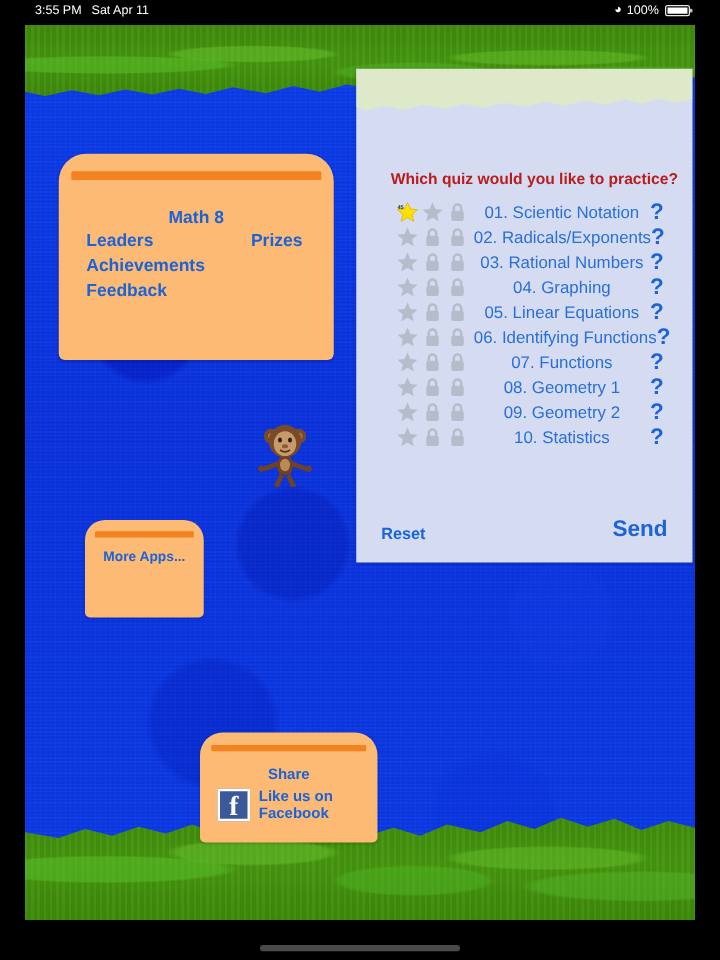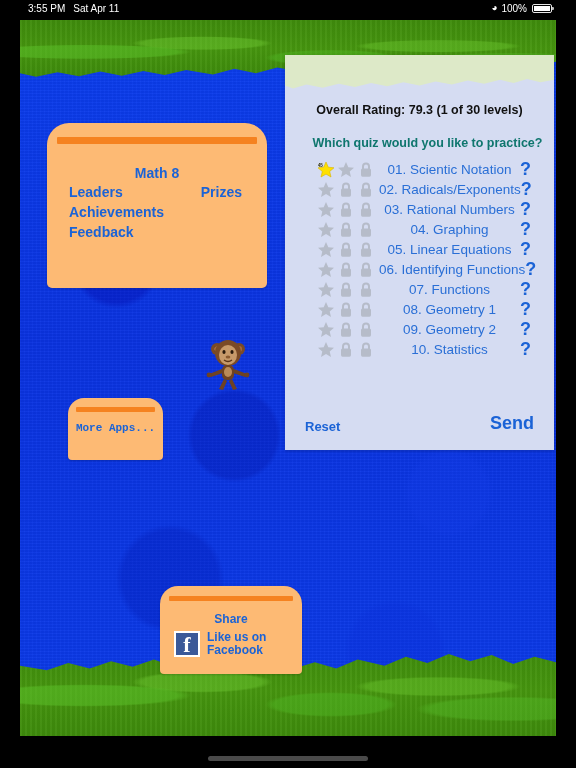--- a/index.html
+++ b/index.html
@@ -115,21 +115,21 @@
 
   
   #menu-sign { left: 27px; top: 103px; width: 220px; height: 165px; }
   #menu-title { position: absolute; left: 0; right: 0; top: 42px; font-size: 14px; }
   #menu-leaders      { position: absolute; left: 22px;  top: 61px;  font-size: 14px; }
   #menu-prizes       { position: absolute; right: 25px; top: 61px;  font-size: 14px; }
   #menu-achievements { position: absolute; left: 22px;  top: 81px;  font-size: 14px; }
   #menu-feedback     { position: absolute; left: 22px;  top: 101px; font-size: 14px; }
 
   
-  #moreapps-sign { left: 48px; top: 378px; width: 95px; height: 62px; border-radius: 16px 16px 4px 4px; font-family: Liberation Mono, monospace; }
+  #moreapps-sign { left: 48px; top: 396px; width: 95px; height: 78px; border-radius: 16px 16px 4px 4px; }
   #moreapps-sign .sign-bar { left: 8px; right: 8px; top: 9px; height: 5px; }
   #moreapps-label { position: absolute; left: 0; right: 0; top: 24px; font-size: 11px; }
 
   
   #share-sign { left: 140px; top: 566px; width: 142px; height: 88px; border-radius: 18px 18px 4px 4px; }
   #share-sign .sign-bar { left: 9px; right: 9px; top: 10px; height: 5px; }
   #share-title { position: absolute; left: 0; right: 0; top: 26px; font-size: 12px; }
   #share-fb-row { position: absolute; left: 14px; top: 45px; display: flex; align-items: center; gap: 7px; }
   .fb-icon {
     width: 26px; height: 26px; background: #3b5998;
@@ -168,21 +168,21 @@
       74% 72%, 68% 64%, 62% 74%, 56% 66%, 50% 76%, 44% 68%, 38% 78%,
       32% 70%, 26% 80%, 20% 72%, 14% 82%, 8% 74%, 3% 84%, 0 76%
     );
   }
   #quiz-rating {
     position: absolute; left: 0; right: 0; top: 48px;
     text-align: center; font-size: 12.5px; font-weight: bold; color: #111;
   }
   #quiz-question {
     position: absolute; left: 0; right: 0; top: 81px;
-    text-align: center; font-size: 12.5px; font-weight: bold; color: #0f766e; padding-left: 16px;
+    text-align: center; font-size: 12.5px; font-weight: bold; color: #b91c1c; padding-left: 16px;
   }
   #quiz-list {
     position: absolute; left: 0; right: 0; top: 104px;
   }
   .quiz-row {
     position: relative; height: 20px;
     display: flex; align-items: center; cursor: pointer;
   }
   .row-icons {
     width: 62px; flex: 0 0 auto; margin-left: 32px;
@@ -276,21 +276,20 @@
         <circle cx="3" cy="37" r="2.4" fill="#6e4222"></circle>
         <circle cx="41" cy="37" r="2.4" fill="#6e4222"></circle>
         <path d="M18 41 L13 51 L17 52 L21 43 Z" fill="#6e4222"></path>
         <path d="M26 41 L31 51 L27 52 L23 43 Z" fill="#6e4222"></path>
         <ellipse cx="22" cy="34" rx="4" ry="5" fill="#b98a58"></ellipse>
       </svg>
     </div>
 
     <div id="quiz-panel">
       <div id="quiz-panel-topwash"></div>
-      <div id="quiz-rating">Overall Rating: 79.3 (1 of 30 levels)</div>
       <div id="quiz-question">Which quiz would you like to practice?</div>
       <div id="quiz-list">
           <div class="quiz-row">
             <div class="row-icons">
               <span class="icon-slot"><svg width="18" height="17" viewBox="0 0 18 17">
                   <polygon points="9,1 11.3,6.2 17,6.8 12.7,10.5 14,16 9,13.1 4,16 5.3,10.5 1,6.8 6.7,6.2" fill="#ffe000" stroke="#d8b400" stroke-width="0.6"></polygon>
                 </svg><span class="star-badge">45</span></span>
               <span class="icon-slot"><svg width="18" height="17" viewBox="0 0 18 17">
                   <polygon points="9,1 11.3,6.2 17,6.8 12.7,10.5 14,16 9,13.1 4,16 5.3,10.5 1,6.8 6.7,6.2" fill="#b6bcc9" stroke="transparent" stroke-width="0.6"></polygon>
                 </svg></span>

